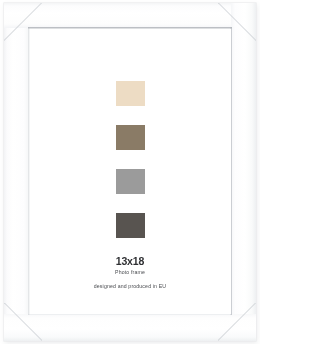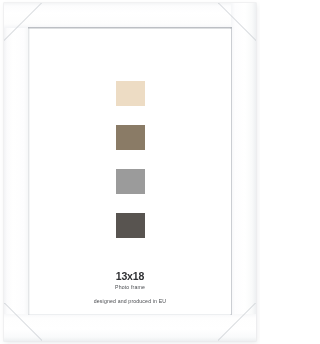--- a/index.html
+++ b/index.html
@@ -144,21 +144,21 @@
     align-items: center;
     gap: 19px;
   }
   .swatch {
     width: 29px;
     height: 25px;
   }
 
   
   .caption {
-    margin-top: 33px;
+    margin-top: 18px;
     text-align: center;
     line-height: 1;
     width: 100%;
   }
   .caption-size {
     font-size: 10.5px;
     font-weight: bold;
     letter-spacing: -0.1px;
     color: #2f3033;
   }

